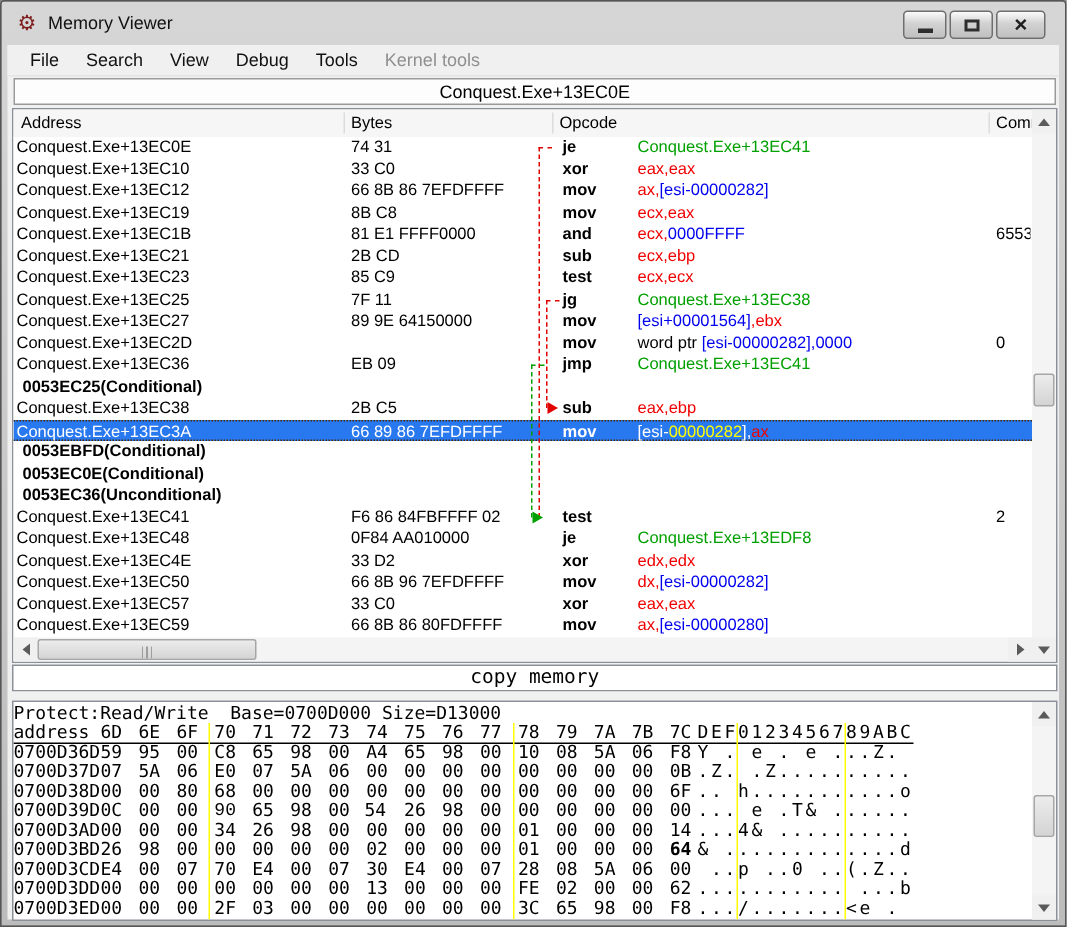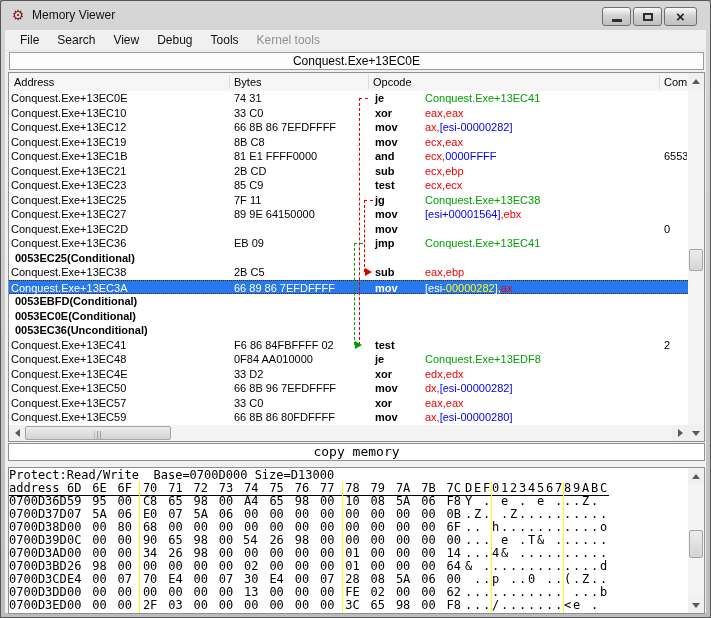--- a/index.html
+++ b/index.html
@@ -182,20 +182,21 @@
       </div>
       <div class="drow" style="top: 116px;">
         <span class="addr">Conquest.Exe+13EC27</span>
         <span class="byt">89 9E 64150000</span>
         <span class="mn">mov</span>
         <span class="ops"><span class="c-blue">[esi+00001564]</span><span class="c-red">,ebx</span></span>
       </div>
       <div class="drow" style="top: 130.5px;">
         <span class="addr">Conquest.Exe+13EC2D</span>
         <span class="mn">mov</span>
+        <span class="ops"><span class="c-black">word ptr </span><span class="c-blue">[esi-00000282],0000</span></span>
         <span class="cmt">0</span>
       </div>
       <div class="drow" style="top: 145px;">
         <span class="addr">Conquest.Exe+13EC36</span>
         <span class="byt">EB 09</span>
         <span class="mn">jmp</span>
         <span class="ops"><span class="c-green">Conquest.Exe+13EC41</span></span>
       </div>
       <div class="drow" style="top: 159.5px;">
         <span class="lbl">0053EC25(Conditional)</span>
@@ -382,21 +383,21 @@
           <span style="left: 386.9px;">00</span>
           <span style="left: 412.2px;">00</span>
           <span style="left: 437.5px;">6F</span>
           <span class="hascii" style="left: 456px;">.. h...........o</span>
         </div>
         <div class="hrow" style="top: 66px;">
           <span style="left: 0px;">0700D39D</span>
           <span style="left: 58px;">0C</span>
           <span style="left: 83.3px;">00</span>
           <span style="left: 108.6px;">00</span>
-          <span style="left: 133.9px;">90</span>
+          <span style="left: 133.9px; font-family: Liberation Mono, monospace;">90</span>
           <span style="left: 159.2px;">65</span>
           <span style="left: 184.5px;">98</span>
           <span style="left: 209.8px;">00</span>
           <span style="left: 234px;">54</span>
           <span style="left: 260.4px;">26</span>
           <span style="left: 285.7px;">98</span>
           <span style="left: 311px;">00</span>
           <span style="left: 336.3px;">00</span>
           <span style="left: 361.6px;">00</span>
           <span style="left: 386.9px;">00</span>
@@ -434,21 +435,21 @@
           <span style="left: 184.5px;">00</span>
           <span style="left: 209.8px;">00</span>
           <span style="left: 235.1px;">02</span>
           <span style="left: 260.4px;">00</span>
           <span style="left: 285.7px;">00</span>
           <span style="left: 311px;">00</span>
           <span style="left: 336.3px;">01</span>
           <span style="left: 361.6px;">00</span>
           <span style="left: 386.9px;">00</span>
           <span style="left: 412.2px;">00</span>
-          <span style="left: 437.5px;">64</span>
+          <span style="left: 437.5px; font-weight: bold;">64</span>
           <span class="hascii" style="left: 456px;">&amp; .............d</span>
         </div>
         <div class="hrow" style="top: 105px;">
           <span style="left: 0px;">0700D3CD</span>
           <span style="left: 58px;">E4</span>
           <span style="left: 83.3px;">00</span>
           <span style="left: 108.6px;">07</span>
           <span style="left: 133.9px;">70</span>
           <span style="left: 159.2px;">E4</span>
           <span style="left: 184.5px;">00</span>

